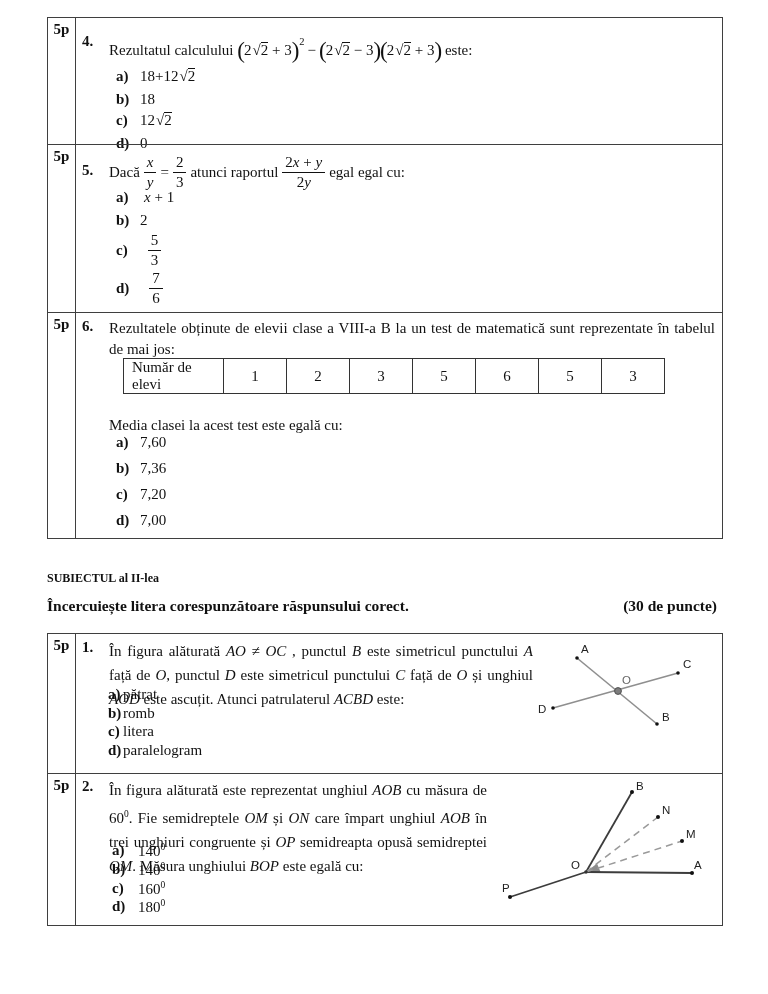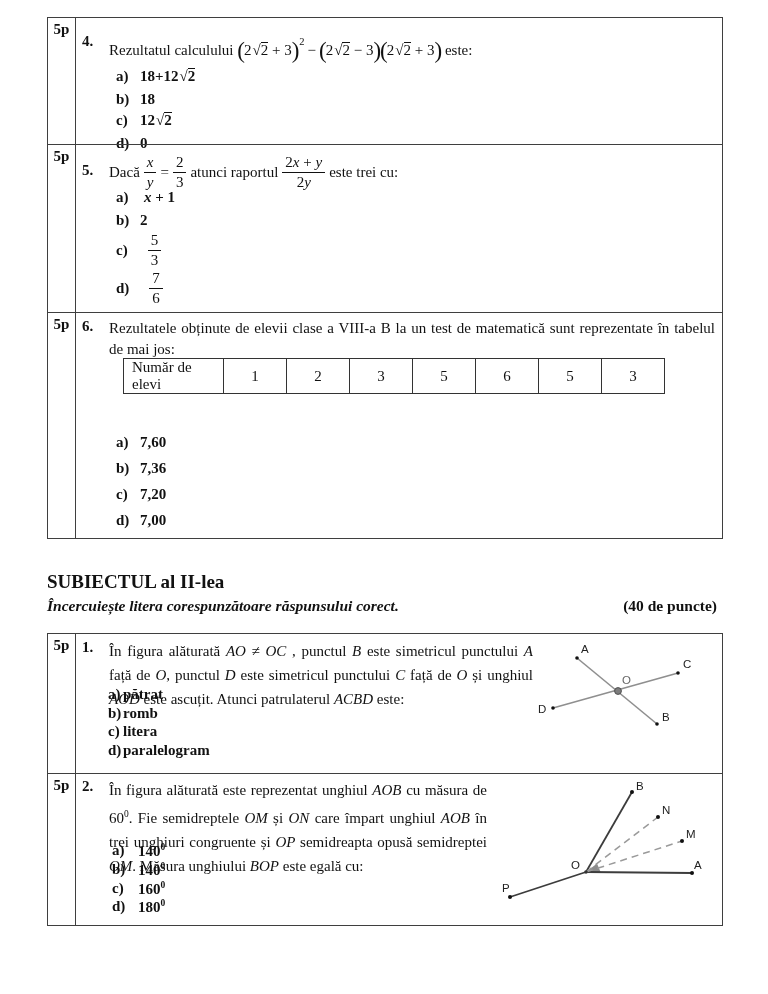--- a/index.html
+++ b/index.html
@@ -11,21 +11,21 @@
   .row { display:flex; position:relative; }
   .row + .row { border-top:1px solid #3f3f3f; }
   .pts { width:28px; border-right:1px solid #3f3f3f; font-weight:bold; font-size:15px;
          text-align:center; padding-top:3px; flex:none; }
   .content { flex:1; position:relative; font-size:15px; }
 
   .qnum { position:absolute; font-weight:bold; font-size:15px; }
   .stem { position:absolute; white-space:nowrap; }
   .opt { position:absolute; }
   .ol { position:absolute; font-weight:bold; }
-  .ov { position:absolute; white-space:nowrap;font-weight:bold; }
+  .ov { position:absolute; white-space:nowrap; }
 
   
   .bp { font-size:23px; font-weight:400; letter-spacing:-1px; vertical-align:-3px; }
   .ex { font-size:10.5px; vertical-align:10px; margin-left:1px; }
   .mop { margin:0 3px; }
   .sq { margin-left:1px; }
   .sqv { border-top:1px solid #111; display:inline-block; line-height:1.05; }
   .frac { display:inline-block; vertical-align:middle; text-align:center; line-height:1.12; margin:0 4px; }
   .frac .fn { display:block; padding:0 3px 1px; }
   .frac .fd { display:block; border-top:1px solid #111; padding:1px 3px 0; }
@@ -35,24 +35,24 @@
   i { font-style:italic; }
 
   
   .gtable { position:absolute; border-collapse:collapse; }
   .gtable td { border:1px solid #333; height:26px; font-size:15px; text-align:center; }
   .gtable td.cl { text-align:left; padding-left:8px; width:100px; }
   .gtable td.cn { width:63px; }
   .para { position:absolute; text-align:justify; line-height:21px; }
 
   
-  .s2head { position:absolute; left:47px; top:571px; font-weight:bold; font-size:19px; }
+  .s2head { position:absolute; left:47px; top:571px; font-weight:bold; font-size:12px; }
   .s2instr { position:absolute; left:47px; top:597px; width:676px; display:flex;
              justify-content:space-between; padding-right:6px; font-size:15.5px; font-weight:bold; }
-  .s2instr .it { font-style:italic; }
+  .s2instr .it { }
 
   .jtext { position:absolute; text-align:justify; line-height:24px; }
   .seg-sup, sup.deg { font-size:9.5px; vertical-align:6px; }
   .fig { position:absolute; }
   .fig text { font-family:"Liberation Sans", sans-serif; font-size:11.5px; fill:#222; }
   .fig text.gray { fill:#666; }
 </style>
 </head>
 <body>
 
@@ -103,21 +103,21 @@
           <span>=</span>
           <span class="frac">
               <span class="fn">2</span>
               <span class="fd">3</span>
             </span>
           <span>atunci raportul</span>
           <span class="frac">
             <span class="fn"><span>2</span><i>x</i><span> + </span><i>y</i></span>
             <span class="fd"><span>2</span><i>y</i></span>
           </span>
-          <span>este trei cu:</span>
+          <span>egal egal cu:</span>
         </div>
         <div class="opt" style="top:44px;">
           <b class="ol" style="left:40px;">a)</b>
           <span class="ov" style="left:68px;"><i>x</i><span> + 1</span></span>
         </div>
         <div class="opt" style="top:67px;">
           <b class="ol" style="left:40px;">b)</b>
           <span class="ov" style="left:64px;">2</span>
         </div>
         <div class="optflex" style="left:40px;top:86px;height:38px;">
@@ -149,20 +149,21 @@
             <td class="cn">1</td>
             <td class="cn">2</td>
             <td class="cn">3</td>
             <td class="cn">5</td>
             <td class="cn">6</td>
             <td class="cn">5</td>
             <td class="cn">3</td>
           </tr>
         </tbody>
           </table>
+        <div class="para" style="left:33px;top:102px;width:500px;">Media clasei la acest test este egală cu:</div>
         <div class="opt" style="top:121px;">
           <b class="ol" style="left:40px;">a)</b>
           <span class="ov" style="left:64px;">7,60</span>
         </div>
         <div class="opt" style="top:147px;">
           <b class="ol" style="left:40px;">b)</b>
           <span class="ov" style="left:64px;">7,36</span>
         </div>
         <div class="opt" style="top:173px;">
           <b class="ol" style="left:40px;">c)</b>
@@ -172,21 +173,21 @@
           <b class="ol" style="left:40px;">d)</b>
           <span class="ov" style="left:64px;">7,00</span>
         </div>
       </div>
     </div>
   </div>
 
   <div class="s2head">SUBIECTUL al II-lea</div>
   <div class="s2instr">
     <span class="it">Încercuiește litera corespunzătoare răspunsului corect.</span>
-    <span>(40 de puncte)</span>
+    <span>(30 de puncte)</span>
   </div>
 
   <div class="block" style="top:633px;">
 
     <div class="row" style="height:139px;">
       <div class="pts">5p</div>
       <div class="content">
         <div class="qnum" style="left:6px;top:5px;">1.</div>
         <div class="jtext" style="left:33px;top:5px;width:424px;"><span>În figura alăturată </span><i>AO</i><span> ≠ </span><i>OC</i><span> , punctul </span><i>B</i><span> este simetricul punctului </span><i>A</i><span> față de </span><i>O</i><span>, punctul </span><i>D</i><span> este simetricul punctului </span><i>C</i><span> față de </span><i>O</i><span> și unghiul </span><i>AOD</i><span> este ascuțit. Atunci patrulaterul </span><i>ACBD</i><span> este:</span></div>
         <div class="opt" style="top:52px;">

